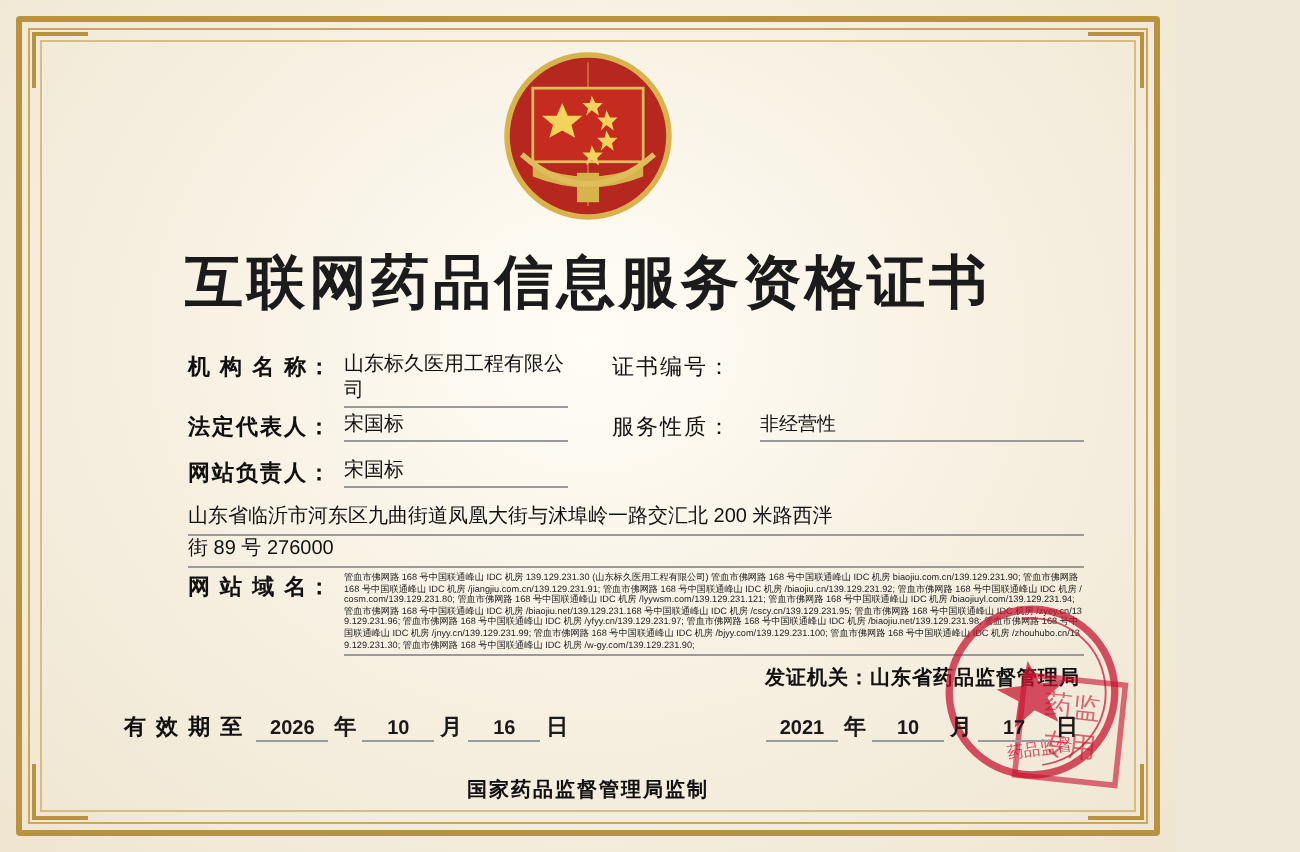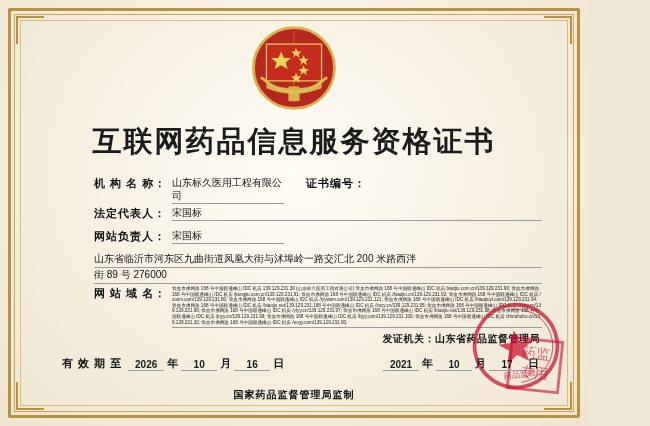--- a/index.html
+++ b/index.html
@@ -74,21 +74,21 @@
     border-bottom:1px solid #9a9a9a;
     padding-bottom:1px;min-height:13px;
     line-height:13px;
   }
   .col2{
     display:flex;align-items:flex-start;
     margin-left:22px;flex:0 0 236px;
   }
   .lbl2{
     width:74px;flex:0 0 74px;
-    font-size:11px;font-weight:bold;color:#111;letter-spacing:1px;white-space:nowrap;
+    font-size:11px;font-weight:normal;color:#111;letter-spacing:1px;white-space:nowrap;
   }
   .val2{
     flex:1 1 auto;font-size:9.5px;color:#111;
     border-bottom:1px solid #9a9a9a;padding-bottom:1px;min-height:13px;line-height:13px;
   }
   .addr .val{line-height:14px;}
   .addr-line2{display:block;}
 
   .domain-row .val{
     border-bottom:1px solid #9a9a9a;
@@ -173,20 +173,24 @@
       <div class="lbl">机 构 名 称：</div>
       <div class="val">山东标久医用工程有限公司</div>
       <div class="col2">
         <div class="lbl2">证书编号：</div>
       </div>
     </div>
 
     <div class="row">
       <div class="lbl">法定代表人：</div>
       <div class="val">宋国标</div>
+      <div class="col2">
+        <div class="lbl2">服务性质：</div>
+        <div class="val2">非经营性</div>
+      </div>
     </div>
 
     <div class="row">
       <div class="lbl">网站负责人：</div>
       <div class="val">宋国标</div>
       <div class="col2">
         <div class="lbl2"></div>
         <div class="val2" style="border-bottom:none"></div>
       </div>
     </div>

